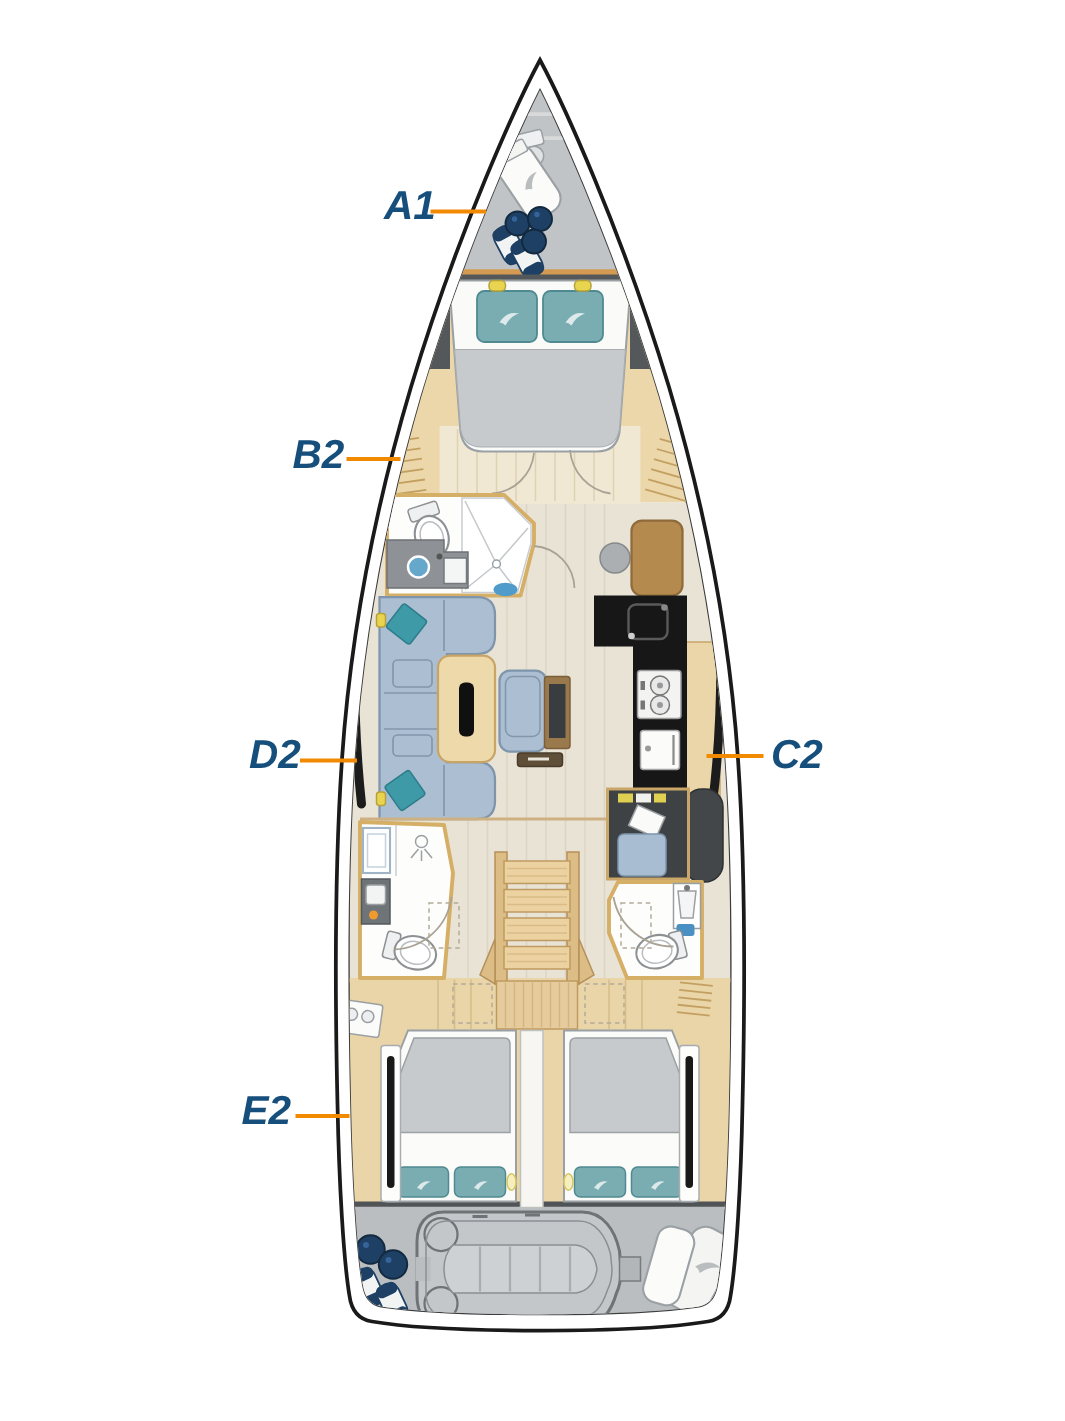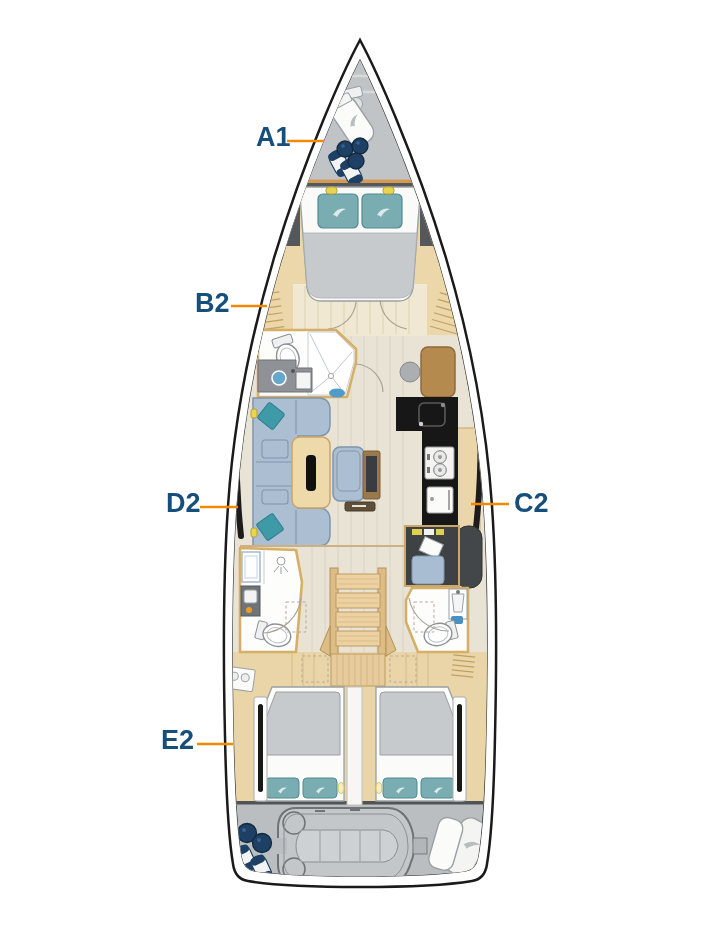--- a/index.html
+++ b/index.html
@@ -1,16 +1,16 @@
 <!DOCTYPE html>
 <html><head>
 <meta charset="utf-8">
 <style>
   html,body{margin:0;padding:0;background:#ffffff;}
-  .stage{position:relative;width:710px;height:947px;background:#ffffff;overflow:hidden;}
+  .stage{position:relative;width:710px;height:947px;background:#ffffff;overflow:hidden;font-style:italic;}
   svg{display:block;}
   .lbl{font-family:"Liberation Sans",sans-serif;font-weight:bold;font-size:27px;}
   .wall{fill:#fdfdfc;stroke:#d6af67;stroke-width:2.6;stroke-linejoin:round;}
   .arc{fill:none;stroke:#aaa295;stroke-width:1.2;}
   .dash{fill:none;stroke:#b3ab99;stroke-width:1;stroke-dasharray:3 2.5;}
 </style>
 </head>
 <body>
 
 <div class="stage">

